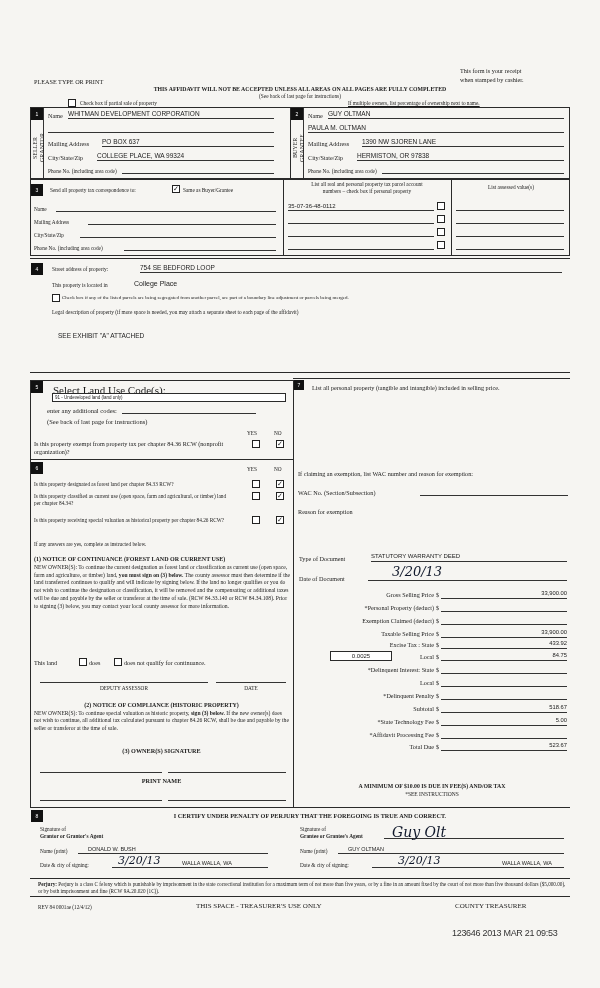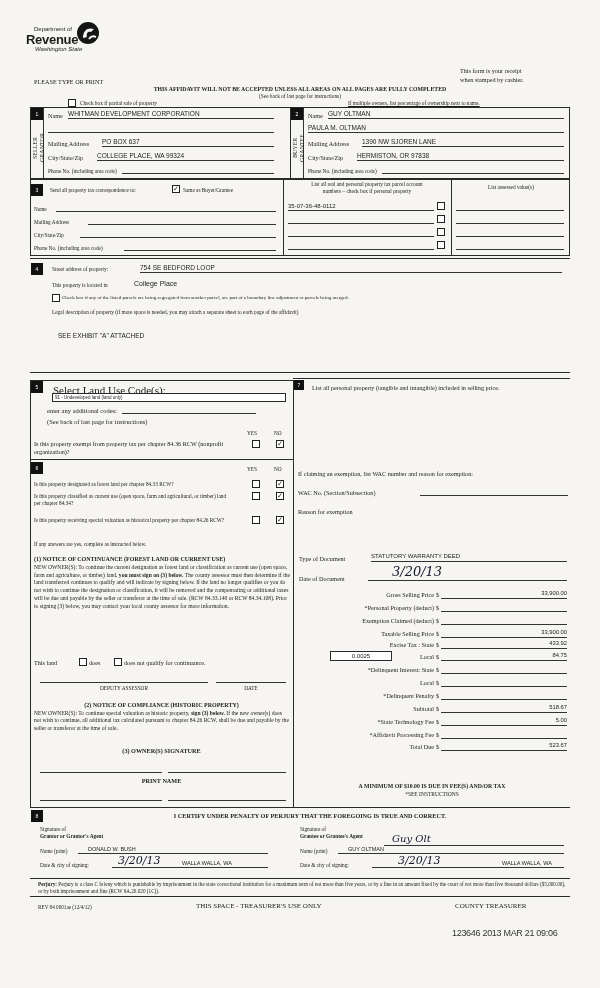--- a/index.html
+++ b/index.html
@@ -20,30 +20,20 @@
   .vert { position: absolute; writing-mode: vertical-rl; transform: rotate(180deg); font-size: 6px; text-align: center; line-height: 7px; }
   .hand { font-family: "DejaVu Serif", serif; font-style: italic; color: #0f172a; }
   .right { text-align: right; }
   .center { text-align: center; }
 </style>
 </head>
 <body>
 
 <div class="page">
 
-  <div class="abs" style="left:26px;top:16px;width:70px;height:48px;">
-    <div class="abs sans" style="left:8px;top:10px;font-size:6px;">Department of</div>
-    <div class="abs sans bold" style="left:0;top:16px;font-size:13px;letter-spacing:-0.3px;">Revenue</div>
-    <div class="abs sans" style="left:9px;top:30px;font-size:6px;font-style:italic;">Washington State</div>
-    <svg class="abs" style="left:50px;top:5px;" width="24" height="24" viewBox="0 0 24 24">
-      <circle cx="12" cy="12" r="11" fill="#151515"></circle>
-      <path d="M7 17 C7 9, 12 6, 18 8 L15 11 C12 10, 10 12, 11 16 Z" fill="#f6f5f2"></path>
-      <path d="M13 18 C15 15, 18 15, 20 16" stroke="#f6f5f2" stroke-width="2" fill="none"></path>
-    </svg>
-  </div>
 
   <div class="abs t6" style="left:34px;top:78px;">PLEASE TYPE OR PRINT</div>
   <div class="abs t6" style="left:460px;top:67px;">This form is your receipt</div>
   <div class="abs t6" style="left:460px;top:76px;">when stamped by cashier.</div>
   <div class="abs bold center" style="left:60px;top:86px;width:480px;font-size:5.8px;">THIS AFFIDAVIT WILL NOT BE ACCEPTED UNLESS ALL AREAS ON ALL PAGES ARE FULLY COMPLETED</div>
   <div class="abs center t5" style="left:200px;top:93px;width:200px;">(See back of last page for instructions)</div>
 
   <div class="cb" style="left:68px;top:99px;"></div>
   <div class="abs t5" style="left:80px;top:100px;">Check box if partial sale of property</div>
   <div class="abs t5" style="left:348px;top:100px;text-decoration:underline;">If multiple owners, list percentage of ownership next to name.</div>
@@ -258,21 +248,21 @@
 
   <div class="abs" style="left:30px;top:807px;width:540px;height:1.2px;background:#2a2a2a;"></div>
   <div class="secnum" style="left:31px;top:810px;">8</div>
   <div class="abs center bold" style="left:60px;top:812px;width:500px;font-size:6.2px;">I CERTIFY UNDER PENALTY OF PERJURY THAT THE FOREGOING IS TRUE AND CORRECT.</div>
 
   <div class="abs t5" style="left:40px;top:826px;">Signature of</div>
   <div class="abs bold t5" style="left:40px;top:833px;">Grantor or Grantor's Agent</div>
 
   <div class="abs t5" style="left:300px;top:826px;">Signature of</div>
   <div class="abs bold t5" style="left:300px;top:833px;">Grantee or Grantee's Agent</div>
-  <div class="abs hand uline" style="left:384px;top:826px;width:180px;height:13px;font-size:10px;line-height:12px;padding-left:8px;margin-top:7px;">Guy Olt</div>
+  <div class="abs hand uline" style="left:384px;top:826px;width:180px;height:13px;font-size:14px;line-height:12px;padding-left:8px;">Guy Olt</div>
 
   <div class="abs t5" style="left:40px;top:848px;">Name (print)</div>
   <div class="abs filled uline" style="left:78px;top:846px;width:190px;height:8px;font-size:5.5px;padding-left:10px;">DONALD W. BUSH</div>
   <div class="abs t5" style="left:300px;top:848px;">Name (print)</div>
   <div class="abs filled uline" style="left:338px;top:846px;width:226px;height:8px;font-size:5.5px;padding-left:10px;">GUY OLTMAN</div>
 
   <div class="abs t5" style="left:40px;top:862px;">Date &amp; city of signing:</div>
   <div class="abs uline" style="left:112px;top:855px;width:156px;height:13px;">
     <span class="abs hand" style="left:6px;top:-1px;font-size:11px;">3/20/13</span>
     <span class="abs filled" style="left:70px;top:5px;font-size:5.5px;">WALLA WALLA, WA</span>
@@ -283,14 +273,14 @@
     <span class="abs filled" style="left:130px;top:5px;font-size:5.5px;">WALLA WALLA, WA</span>
   </div>
 
   <div class="abs" style="left:30px;top:878px;width:540px;height:1px;background:#2a2a2a;"></div>
 
   <div class="abs" style="left:38px;top:881px;width:528px;font-size:5.2px;line-height:7px;"><b>Perjury:</b> <span>Perjury is a class C felony which is punishable by imprisonment in the state correctional institution for a maximum term of not more than five years, or by a fine in an amount fixed by the court of not more than five thousand dollars ($5,000.00), or by both imprisonment and fine (RCW 9A.20.020 (1C)).</span></div>
   <div class="abs" style="left:30px;top:896px;width:540px;height:1px;background:#2a2a2a;"></div>
   <div class="abs" style="left:38px;top:904px;font-size:5.2px;">REV 84 0001ae (12/4/12)</div>
   <div class="abs" style="left:196px;top:902px;font-size:7px;">THIS SPACE - TREASURER'S USE ONLY</div>
   <div class="abs" style="left:455px;top:902px;font-size:7px;">COUNTY TREASURER</div>
-  <div class="abs sans" style="left:452px;top:928px;font-size:9px;color:#333;letter-spacing:-0.3px;">123646 2013 MAR 21 09:06</div>
+  <div class="abs sans" style="left:452px;top:928px;font-size:9px;color:#333;letter-spacing:-0.3px;">123646 2013 MAR 21 09:53</div>
 </div>
 
 </body></html>

